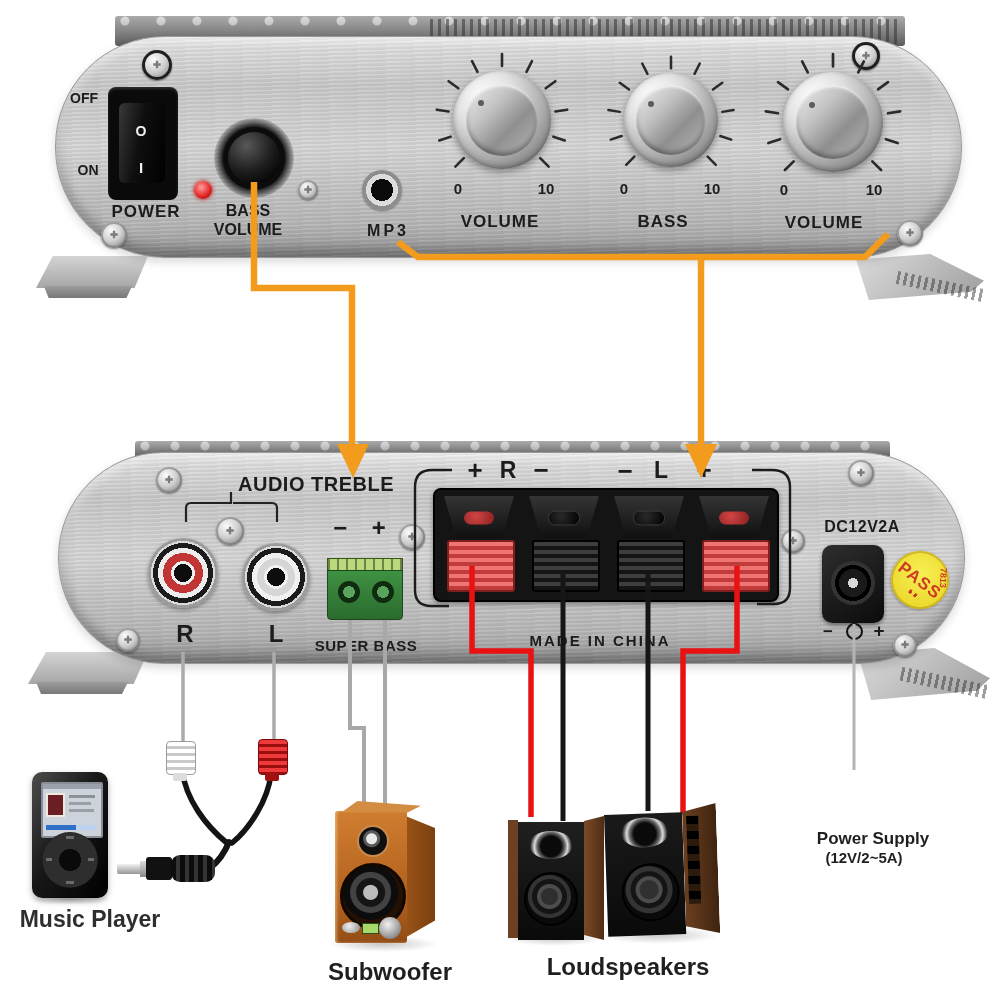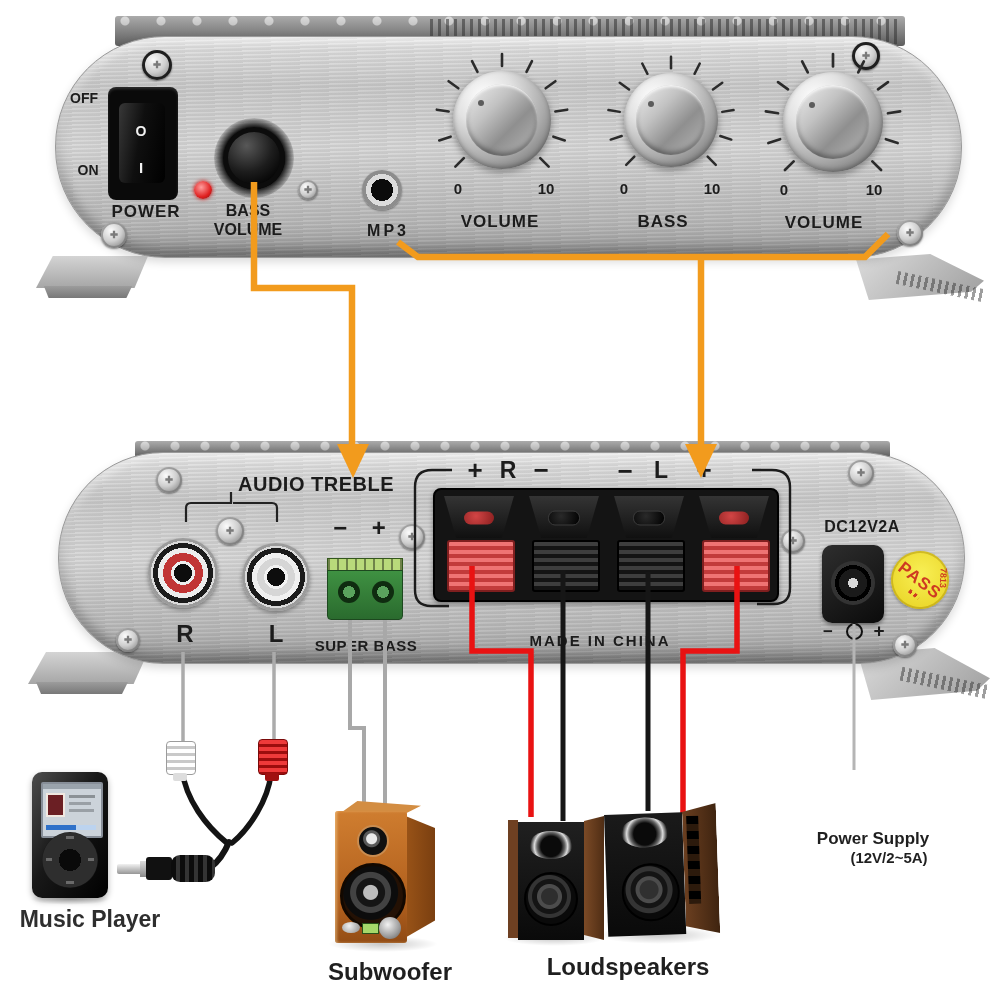--- a/index.html
+++ b/index.html
@@ -313,16 +313,16 @@
       <div class="abs" style="left:82px;top:6px;width:34px;height:130px;clip-path:polygon(0 6%,100% 0,100% 100%,0 94%);background:linear-gradient(90deg,#6b3f20,#3f2410);"></div>
       <div class="abs" style="left:86px;top:18px;width:12px;height:88px;background:repeating-linear-gradient(180deg,#000 0 8px,#2c1a0c 8px 15px);"></div>
       <div class="ring" style="left:20px;top:18px;width:48px;height:30px;background:radial-gradient(circle at 50% 55%,#0a0a0a 38%,#6a6a6a 52%,#dadada 62%,#1c1c1c 78%);"></div>
       <div class="ring" style="left:19px;top:64px;width:54px;height:54px;background:radial-gradient(circle at 47% 45%,#303030 0 9px,#4c4c4c 10px 13px,#141414 14px 18px,#343434 19px 23px,#0a0a0a 24px);border:2px solid #000;"></div>
     </div>
 
     <div class="t" style="left:90px;top:919px;font-size:23px;font-weight:600;color:#2e2e2e;">Music Player</div>
     <div class="t" style="left:390px;top:972px;font-size:24px;font-weight:600;color:#1f1f1f;">Subwoofer</div>
     <div class="t" style="left:628px;top:967px;font-size:24px;font-weight:600;color:#1f1f1f;">Loudspeakers</div>
     <div class="t" style="left:864px;top:838px;font-size:17px;color:#1f1f1f;margin-left:9px;">Power Supply</div>
-    <div class="t" style="left:864px;top:857px;font-size:15px;color:#1f1f1f;margin-left:25px;">(12V/2~5A)</div>
+    <div class="t" style="left:864px;top:857px;font-size:15px;color:#1f1f1f;">(12V/2~5A)</div>
   </div>
 
 </div>
 
 </body></html>

